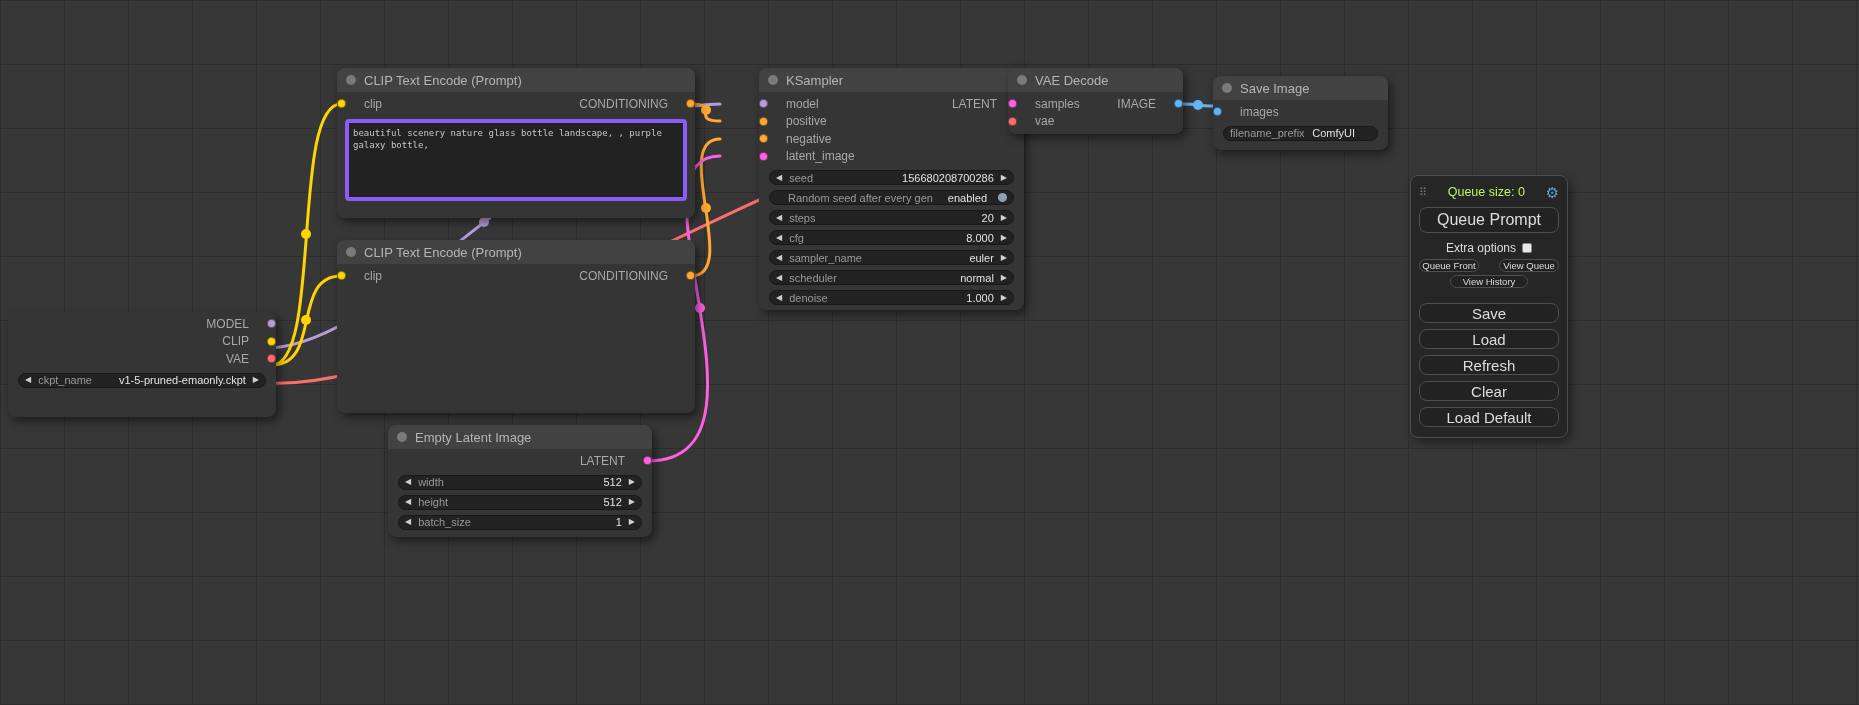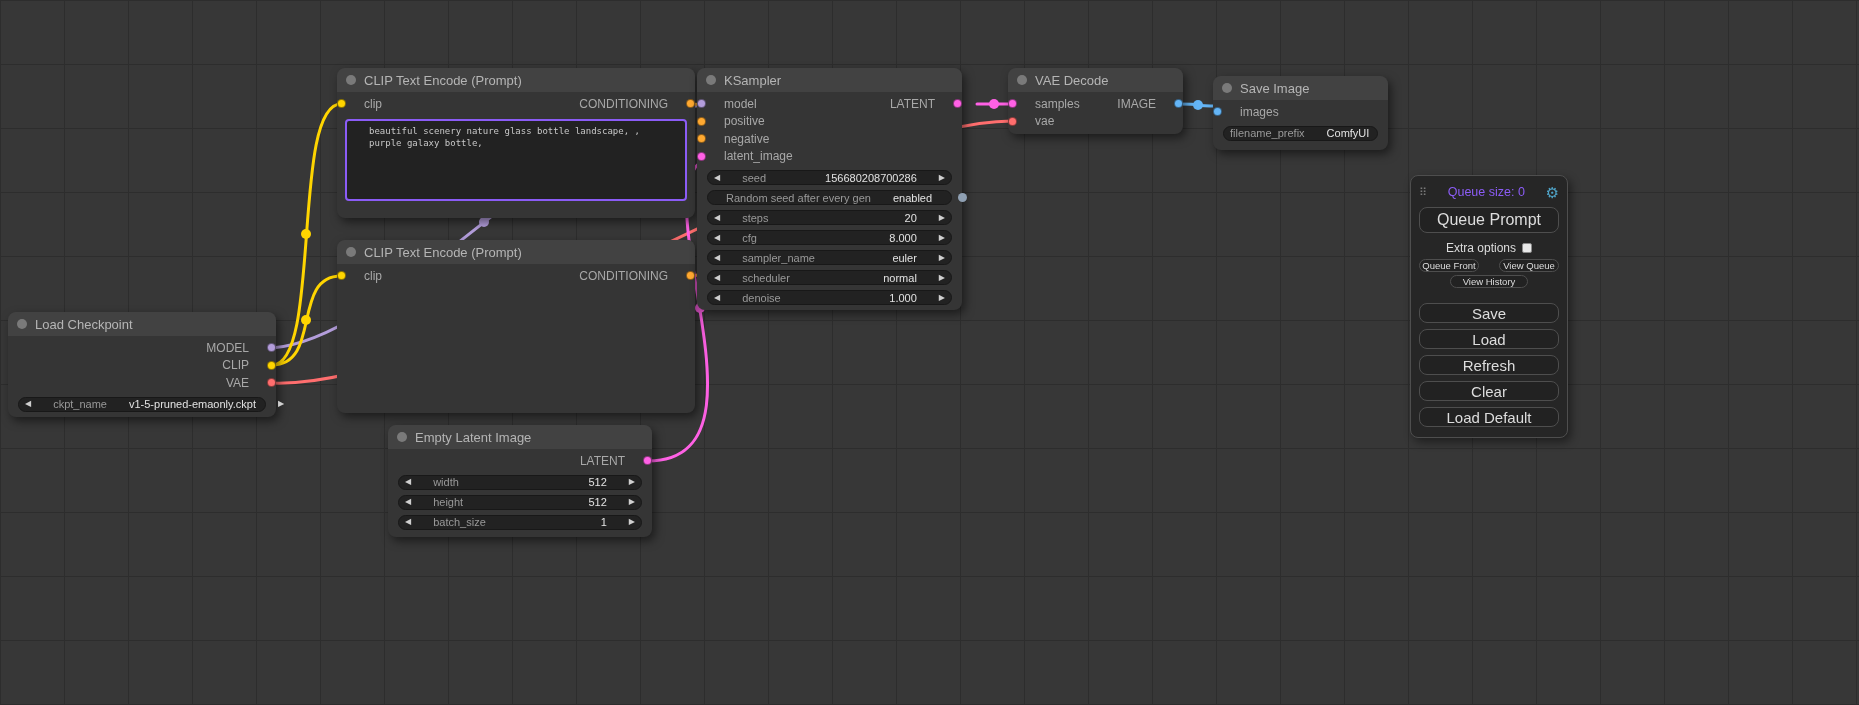--- a/index.html
+++ b/index.html
@@ -44,53 +44,53 @@
   }
   .slot { display:flex; align-items:center; gap:18px; }
   .slot.in  { margin-left:-8px; }
   .slot.out { margin-left:auto; margin-right:-8px; }
   .dot { width:9px; height:9px; border-radius:50%; flex:none; border:1px solid rgba(0,0,0,.45); }
 
   .widget {
     height:15px; flex:none;
     margin:5px 10px 0;
     background:#222; border:1px solid #181818; border-radius:8px;
-    display:flex; align-items:center; gap:22px;
+    display:flex; align-items:center; gap:7px;
     padding:0 6px;
     font-size:11px; color:#999; white-space:nowrap;
   }
   .widget .wvalue { margin-left:auto; color:#e2e2e2; }
   .warrow { color:#cfcfcf; font-size:8px; line-height:1; flex:none; }
   .widget.toggle { padding-left:18px; }
   .toggle-dot { width:9px; height:9px; border-radius:50%; flex:none; margin-left:4px; }
   .widget.textw .wvalue { margin-right:16px; }
 
   .wtext {
     flex:1;
     margin:6px 8px 17px;
-    background:#222; border:2px solid #8b5cf6; border-radius:4px;
-    padding:4px 22px;
+    background:#222; border:4px solid #8b5cf6; border-radius:4px;
+    padding:4px 4px;
     font-family:"DejaVu Sans Mono", monospace;
     font-size:9px; line-height:1.4; color:#c8c8c8;
     white-space:pre-wrap; word-break:break-word;
     overflow:hidden;
   }
 
   
   #menu {
     position:absolute; left:1410px; top:175px; width:158px; z-index:10;
     background:#262626; border:1px solid #4e4e4e; border-radius:8px;
     box-shadow:3px 4px 10px rgba(0,0,0,.45);
     padding:6px 8px 10px;
     display:flex; flex-direction:column;
     color:#ddd;
   }
   .menu-header { display:flex; align-items:center; height:20px; margin-bottom:3px; }
   .drag-handle { color:#7a7a7a; font-size:11px; cursor:grab; }
-  .queue-size { flex:1; text-align:center; font-size:12.5px; color:#8b5cf6; }
+  .queue-size { flex:1; text-align:center; font-size:12.5px; color:#bef264; }
   .gear { font-size:15px; line-height:1; cursor:pointer; }
   .btn {
     background:#222; border:1px solid #4e4e4e; border-radius:8px;
     color:#ddd; font-family:inherit; cursor:pointer;
     display:block; width:100%;
   }
   .btn.big { height:26px; font-size:16px; margin:2px 0 6px; }
   .extra-row { display:flex; align-items:center; justify-content:center; gap:6px; font-size:12px; height:18px; margin-bottom:2px; }
   .checkbox { width:10px; height:10px; background:#e9e9e9; border:1px solid #8a8a8a; border-radius:2px; flex:none; cursor:pointer; }
   .small-row { display:flex; gap:20px; margin-bottom:3px; }
@@ -120,24 +120,20 @@
   <circle cx="306" cy="320" r="5" fill="#FFD500"></circle>
   <circle cx="643" cy="255" r="5" fill="#FF6E6E"></circle>
   <circle cx="706" cy="110" r="5" fill="#FFA931"></circle>
   <circle cx="706" cy="208" r="5" fill="#FFA931"></circle>
   <circle cx="700" cy="308" r="5" fill="#FF61E5"></circle>
   <circle cx="994" cy="104" r="5" fill="#FF61E5"></circle>
   <circle cx="1198" cy="105" r="5" fill="#64B5F6"></circle>
 </svg>
 
 <div class="node" style="left:8px; top:312px; width:268px; height:105px;">
-  <div class="node-title">
-    <span class="title-dot" style="background-color: rgb(122, 122, 122);"></span>
-    <span>Load Checkpoint</span>
-  </div>
   <div class="slots">
     <div class="slot-row">
       <div class="slot out">
         <span>MODEL</span>
         <span class="dot" style="background-color: rgb(179, 157, 219);"></span>
       </div>
     </div>
     <div class="slot-row">
       <div class="slot out">
         <span>CLIP</span>
@@ -224,21 +220,21 @@
     <span class="warrow">▶</span>
   </div>
   <div class="widget">
     <span class="warrow">◀</span>
     <span>batch_size</span>
     <span class="wvalue">1</span>
     <span class="warrow">▶</span>
   </div>
 </div>
 
-<div class="node" style="left:697px; top:68px; width:265px; height:242px;">
+<div class="node" style="left:759px; top:68px; width:265px; height:242px;">
   <div class="node-title">
     <span class="title-dot" style="background-color: rgb(122, 122, 122);"></span>
     <span>KSampler</span>
   </div>
   <div class="slots">
     <div class="slot-row">
       <div class="slot in">
         <span class="dot" style="background-color: rgb(179, 157, 219);"></span>
         <span>model</span>
       </div>

